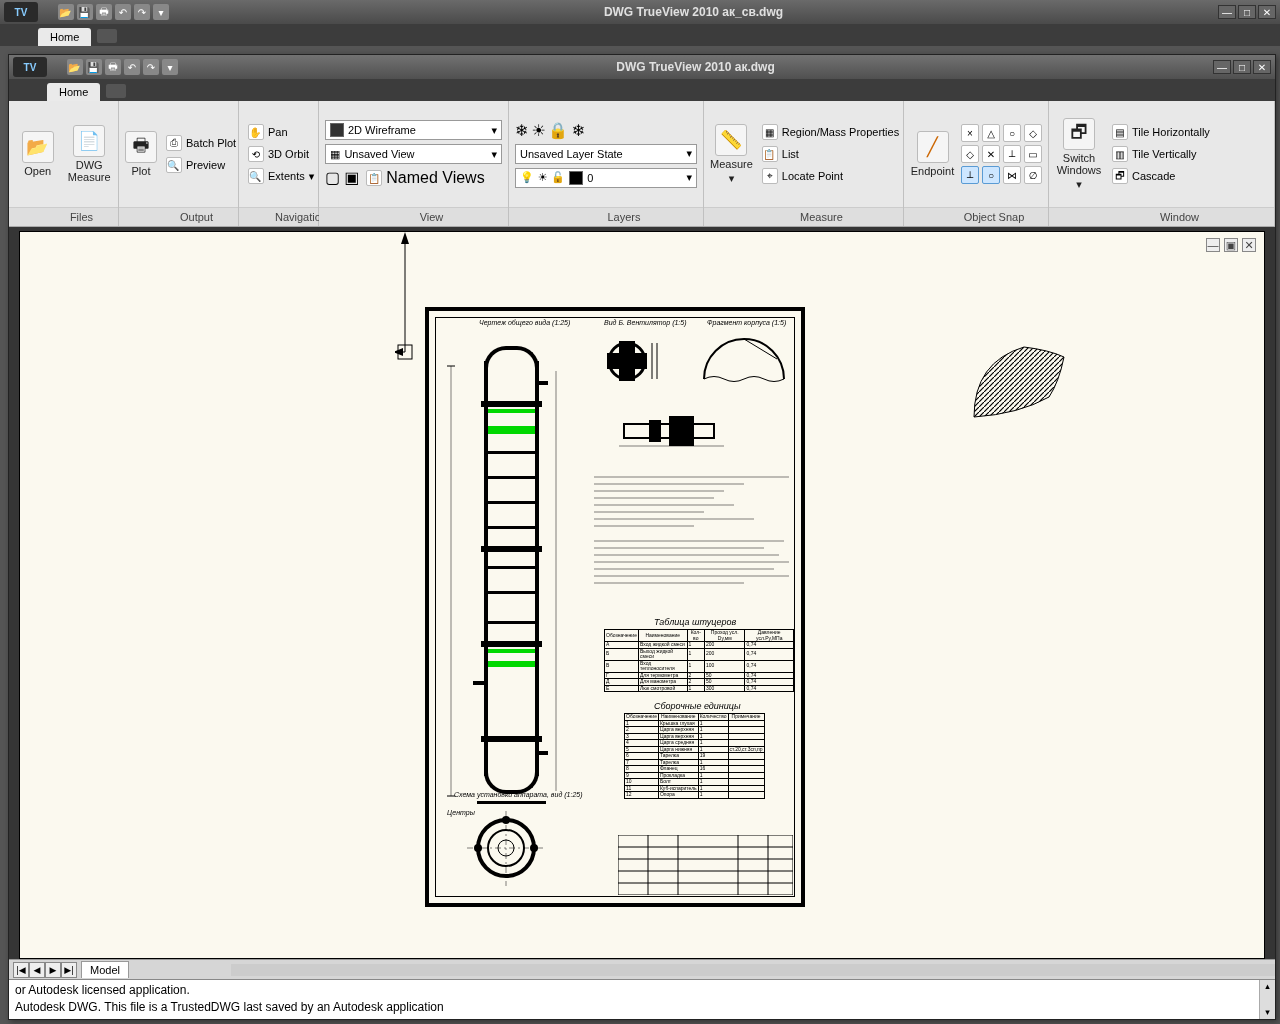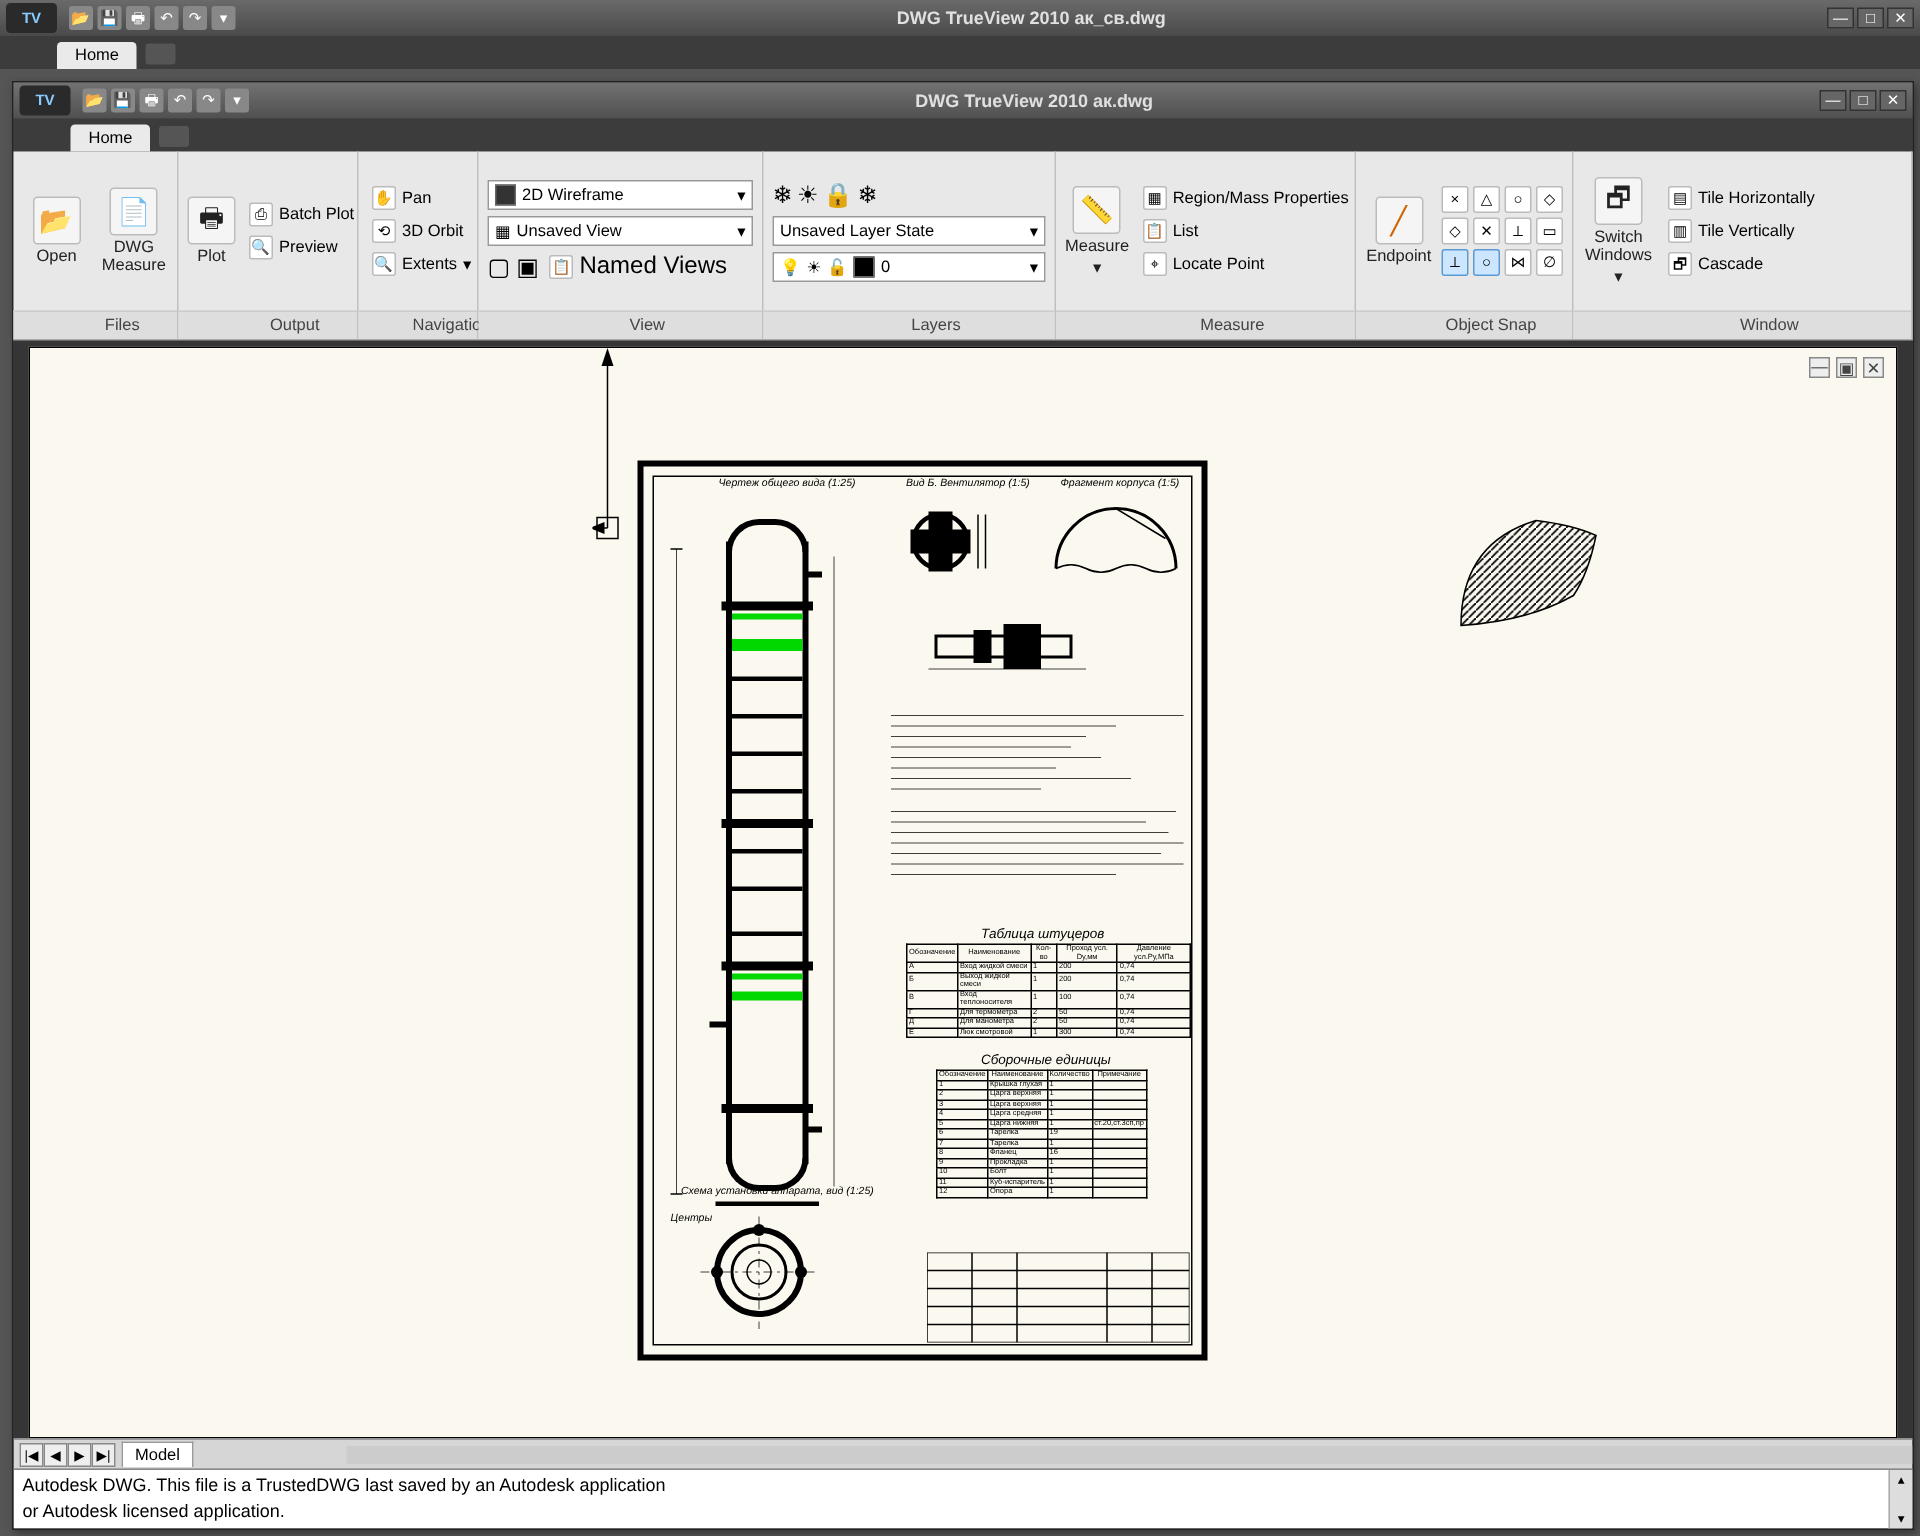--- a/index.html
+++ b/index.html
@@ -1,20 +1,20 @@
 <!DOCTYPE html>
 <html><head>
 <meta charset="utf-8">
 <style>
 * { margin:0; padding:0; box-sizing:border-box; font-family:"Segoe UI",Tahoma,sans-serif; }
 html,body { width:1280px; height:1024px; overflow:hidden; background:#555; }
 
 
 .titlebar { height:24px; background:linear-gradient(#6a6a6a,#4a4a4a); display:flex; align-items:center; color:#e0e0e0; font-size:12px; padding:0 4px; }
-.titlebar .app-icon { width:34px; height:20px; background:#2a2a2a; border-radius:3px; margin-right:4px; display:flex; align-items:center; justify-content:center; font-size:10px; color:#8cf; font-weight:bold; }
+.titlebar .app-icon { width:34px; height:20px; background:#2a2a2a; border-radius:3px; margin-right:16px; display:flex; align-items:center; justify-content:center; font-size:10px; color:#8cf; font-weight:bold; }
 .titlebar .qat { display:flex; gap:3px; margin-left:4px; }
 .titlebar .qat span { width:16px; height:16px; background:#888; border-radius:2px; display:flex; align-items:center; justify-content:center; font-size:10px; color:#fff; cursor:pointer;}
 .titlebar .title-text { flex:1; text-align:center; font-weight:bold; }
 .titlebar .win-btns { display:flex; gap:2px; }
 .titlebar .win-btns span { width:18px; height:14px; background:#666; color:#fff; font-size:10px; display:flex; align-items:center; justify-content:center; border:1px solid #333; cursor:pointer;}
 
 
 .tabstrip { height:22px; background:#3c3c3c; display:flex; align-items:flex-end; padding-left:38px; gap:2px;}
 .tabstrip .tab { background:#eaeaea; color:#000; font-size:11px; padding:3px 12px; border-radius:3px 3px 0 0; cursor:pointer;}
 .tabstrip .mail { width:20px; height:14px; background:#555; border-radius:2px; margin-left:4px; margin-bottom:3px;}
@@ -583,21 +583,21 @@
         <span>▶</span>
         <span>▶|</span>
       </div>
       <div class="mtab">Model</div>
       <div class="mtab inactive">Лист1</div>
       <div class="mtab inactive">Лист2</div>
       <div class="track"></div>
     </div>
 
     <div class="cmd">
+      <div>or Autodesk licensed application.</div>
       <div>Autodesk DWG.  This file is a TrustedDWG last saved by an Autodesk application</div>
-      <div>or Autodesk licensed application.</div>
       <div class="scroll">
           <span>▴</span>
           <span>▾</span>
         </div>
     </div>
   </div>
 </div>
 
 </body></html>

